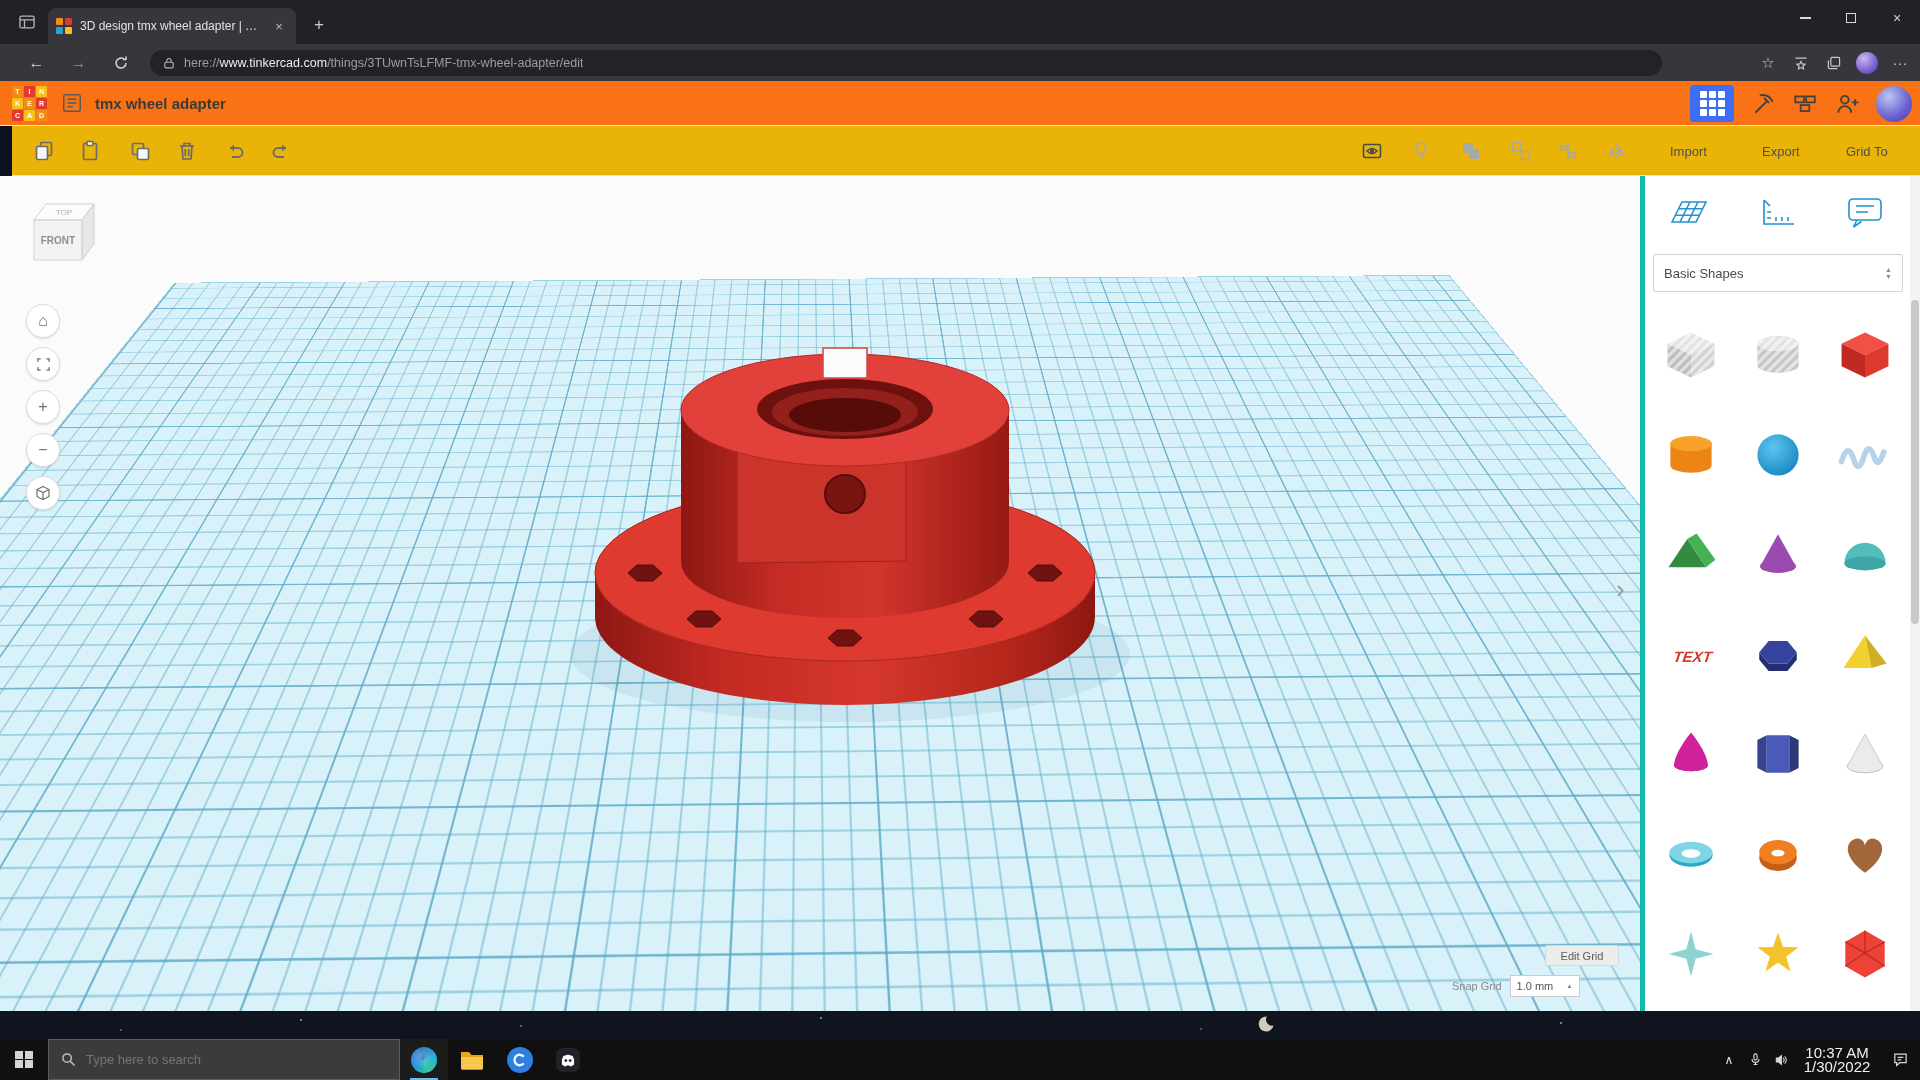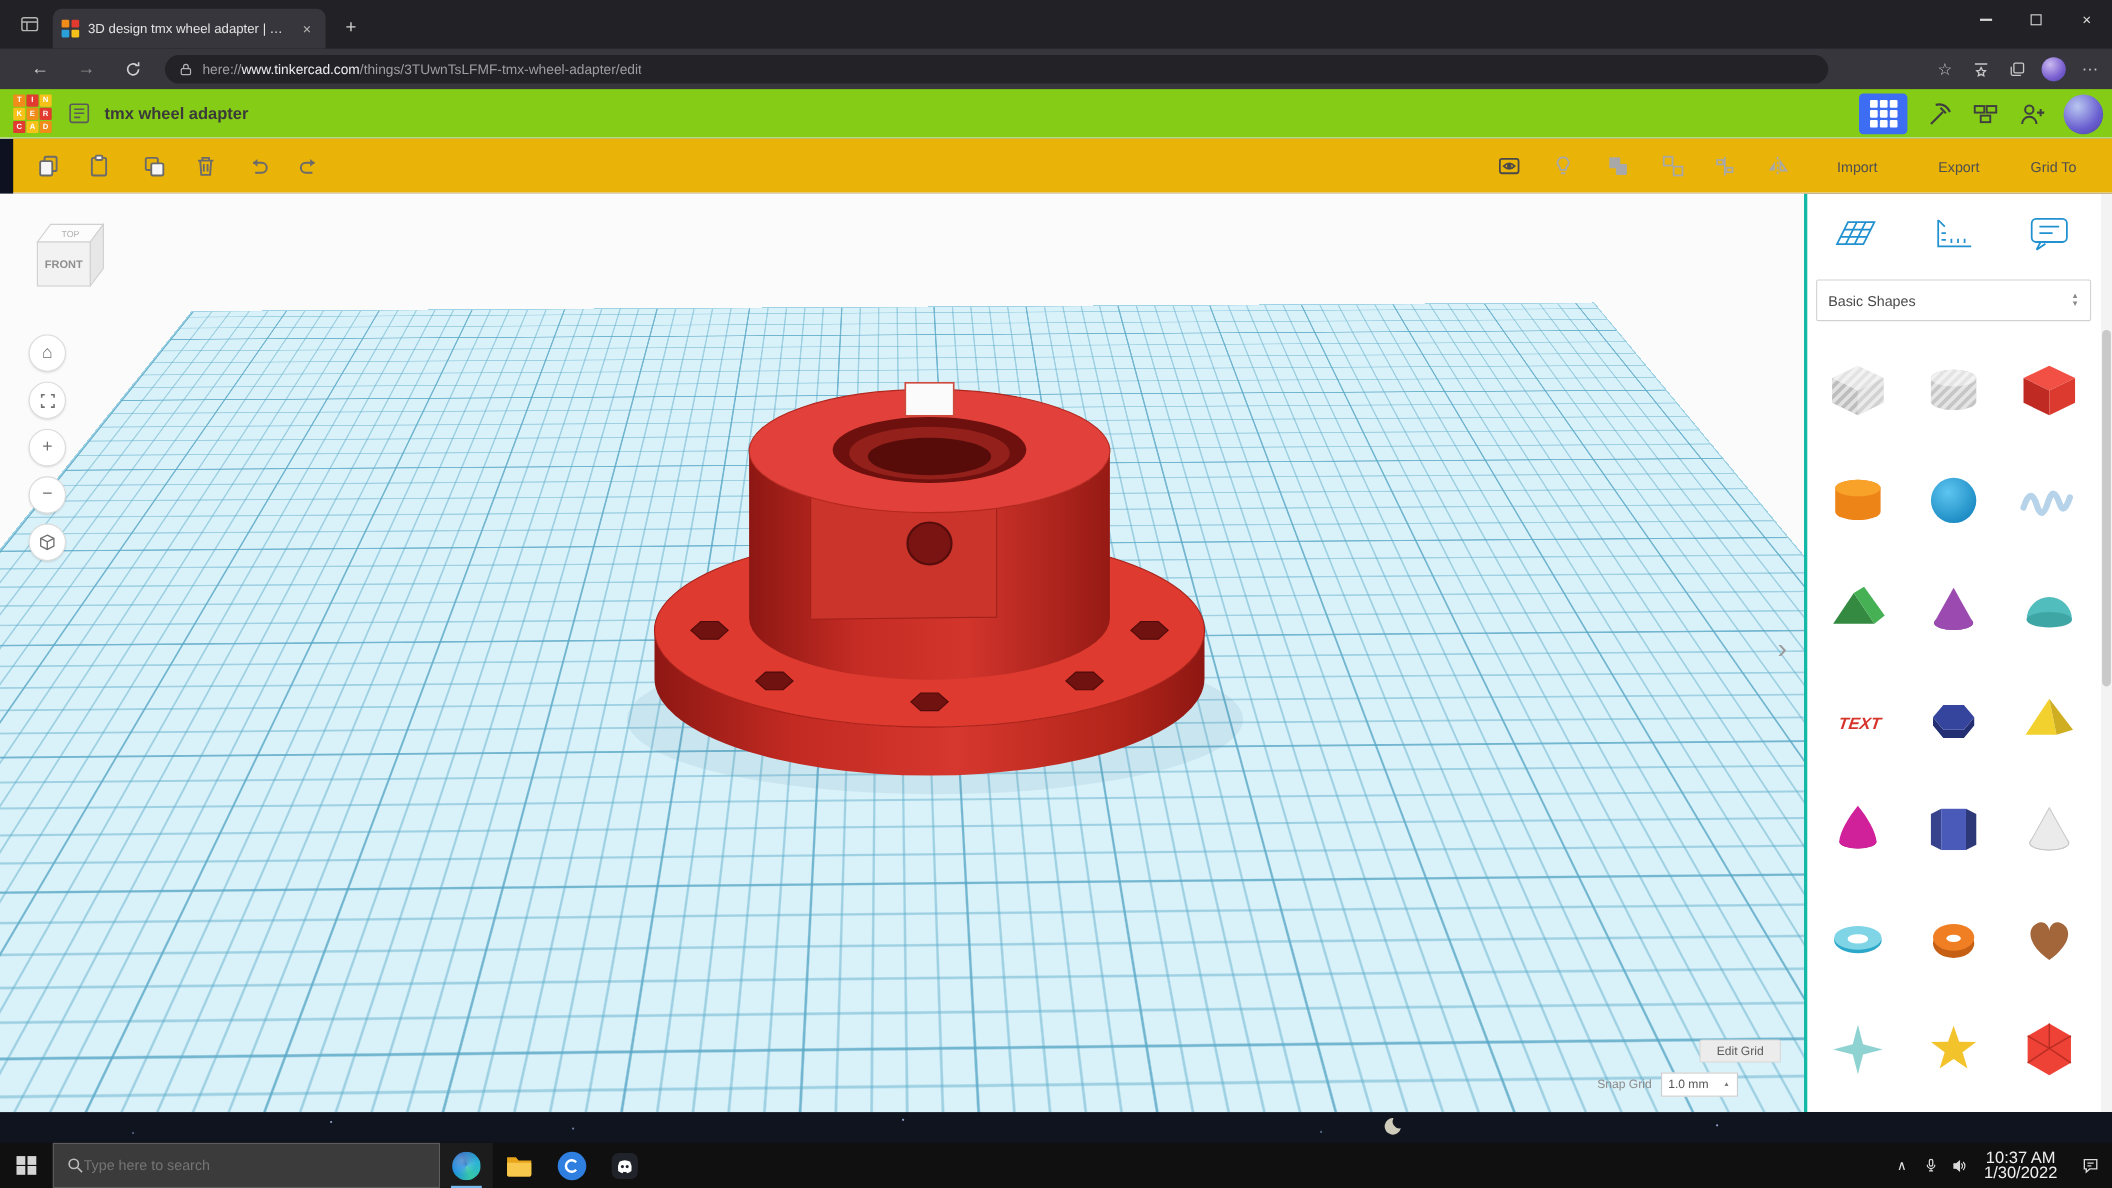--- a/index.html
+++ b/index.html
@@ -26,21 +26,21 @@
   .navbar{position:absolute;left:0;top:44px;width:100%;height:37px;background:#36363c}
   .nav-ico{position:absolute;top:4px;width:29px;height:29px;color:#d2d2d2;font-size:16px;border-radius:4px}
   .urlbar{position:absolute;left:150px;top:6px;width:1512px;height:26px;background:#232327;border-radius:13px;display:flex;align-items:center;padding:0 12px;gap:8px}
   .url-text{font-size:12.5px;color:#9d9da2;white-space:nowrap;overflow:hidden}
   .url-domain{color:#ececf0}
   .nav-right{position:absolute;right:6px;top:0;height:37px;display:flex;align-items:center;gap:5px}
   .nri{width:28px;height:28px;color:#c9c9c9;font-size:15px;border-radius:4px}
   .nav-avatar{width:22px;height:22px;border-radius:50%;background:radial-gradient(circle at 35% 30%,#c9b9f0,#7a5fd0 60%,#4a3f9e)}
 
   
-  .tc-header{position:absolute;left:0;top:81px;width:100%;height:45px;background:#84cc16;border-bottom:1px solid #e8e8e8;display:flex;align-items:center}
+  .tc-header{position:absolute;left:0;top:81px;width:100%;height:45px;background:#f97316;border-bottom:1px solid #e8e8e8;display:flex;align-items:center}
   .tc-logo{display:grid;grid-template-columns:repeat(3,11px);grid-auto-rows:11px;gap:1px;margin-left:12px;flex:none}
   .logo-tile{display:flex;align-items:center;justify-content:center;color:#fff;font-size:7px;font-weight:bold;border-radius:1px}
   .props-icon{margin-left:14px;color:#5a5a5a}
   .design-title{margin-left:12px;font-size:15px;font-weight:bold;color:#3a3a3a}
   .hdr-right{position:absolute;right:8px;top:0;height:45px;display:flex;align-items:center;gap:16px}
   .grid-btn{width:44px;height:37px;background:#3d6df2;border-radius:4px;display:grid;place-items:center}
   .grid-btn-inner{display:grid;grid-template-columns:repeat(3,7px);grid-auto-rows:7px;gap:2px}
   .grid-cell{background:#fff;border-radius:1px}
   .hdr-avatar{width:36px;height:36px;border-radius:50%;background:radial-gradient(circle at 35% 30%,#b9c7f0,#6a5fd0 60%,#4a3f9e)}
 
@@ -67,41 +67,41 @@
   .vnav{position:absolute;left:26px;top:128px;display:flex;flex-direction:column;gap:9px}
   .vbtn{width:34px;height:34px;border-radius:50%;background:#fff;border:1px solid #dcdcdc;box-shadow:0 1px 2px rgba(0,0,0,0.12);color:#707070;font-size:16px}
   .editgrid{position:absolute;left:1545px;top:769px;width:74px;height:21px;background:#ececec;border:1px solid #d8d8d8;border-radius:2px;font-size:11px;color:#5a5a5a}
   .snapwrap{position:absolute;left:1452px;top:799px;display:flex;align-items:center;gap:8px}
   .snap-label{font-size:11px;color:#8a8a8a}
   .snap-select{width:70px;height:22px;background:#fff;border:1px solid #ccc;display:flex;align-items:center;justify-content:space-between;padding:0 6px;font-size:11px;color:#555}
   .snap-arrow{font-size:6px;color:#777}
   .panel-collapse{position:absolute;left:1616px;top:398px;font-size:26px;color:#9a9a9a}
 
   
-  .panel{position:absolute;left:1640px;top:0;width:280px;height:835px;background:#fff;border-left:3px solid #14b8a6;overflow:hidden}
+  .panel{position:absolute;left:1640px;top:0;width:280px;height:835px;background:#fff;border-left:5px solid #14b8a6;overflow:hidden}
   .panel-tools{position:absolute;left:0;top:8px;width:264px;height:56px;display:flex;justify-content:space-around;align-items:center}
   .ptool{width:48px;height:48px;border-radius:4px}
   .panel-select{position:absolute;left:8px;top:78px;width:250px;height:38px;border:1px solid #d2d2d2;border-radius:2px;background:#fff;display:flex;align-items:center;justify-content:space-between;padding:0 10px;font-size:13px;color:#4a4a4a}
   .sel-arrows{display:flex;flex-direction:column;line-height:7px;color:#8a8a8a;font-size:7px;text-align:center}
   .shapes-grid{position:absolute;left:2px;top:128px;width:262px;display:grid;grid-template-columns:repeat(3,87px);grid-auto-rows:100px;justify-items:center;align-items:center}
   .shape-cell{width:76px;height:86px;display:flex;align-items:center;justify-content:center;border-radius:4px}
   .panel-scroll{position:absolute;right:0;top:0;width:10px;height:835px;background:#f3f3f3}
   .panel-thumb{position:absolute;right:1px;top:124px;width:8px;height:324px;background:#c9c9c9;border-radius:4px}
 
   
   .wallpaper{position:absolute;left:0;top:1011px;width:1920px;height:28px;background:#10141f;overflow:hidden}
   .stars{position:absolute;left:300px;top:8px;width:2px;height:2px;background:#8fa3c8;border-radius:50%;
     box-shadow:220px 6px #6f83a8,520px -2px #8fa3c8,900px 9px #56688a,1260px 3px #8fa3c8,-180px 10px #56688a}
 
   
   .taskbar{position:absolute;left:0;top:1039px;width:1920px;height:41px;background:#101010}
   .tb-start{position:absolute;left:0;top:0;width:48px;height:41px}
   .win-logo{display:grid;grid-template-columns:8px 8px;grid-auto-rows:8px;gap:1.5px}
   .win-sq{background:#d5d5d5}
-  .tsearch{position:absolute;left:48px;top:0;width:352px;height:41px;background:#3b3b3b;border:1px solid #5c5c5c;display:flex;align-items:center;gap:0;padding-left:12px}
+  .tsearch{position:absolute;left:48px;top:0;width:352px;height:41px;background:#3b3b3b;border:1px solid #5c5c5c;display:flex;align-items:center;gap:10px;padding-left:12px}
   .tsearch input{background:transparent;border:none;outline:none;color:#c9c9c9;font-size:13px;width:270px;font-family:inherit}
   .task-icons{position:absolute;left:400px;top:0;height:41px;display:flex}
   .ticon{width:48px;height:41px;position:relative}
   .ticon.active{background:#1c1c1c}
   .ticon.active::after{content:"";position:absolute;bottom:0;left:10px;width:28px;height:2.5px;background:#76b9ed}
   .edge-circle{width:26px;height:26px;border-radius:50%;
     background:radial-gradient(circle at 35% 30%,rgba(255,255,255,0.35),transparent 55%),
                conic-gradient(from 160deg,#35c6a9,#1b8de0,#0d5bb5,#2bb3d6,#35c6a9)}
   .cura-circle{width:26px;height:26px;border-radius:50%;background:#2f7fe0}
   .tray{position:absolute;right:0;top:0;height:41px;display:flex;align-items:center}

